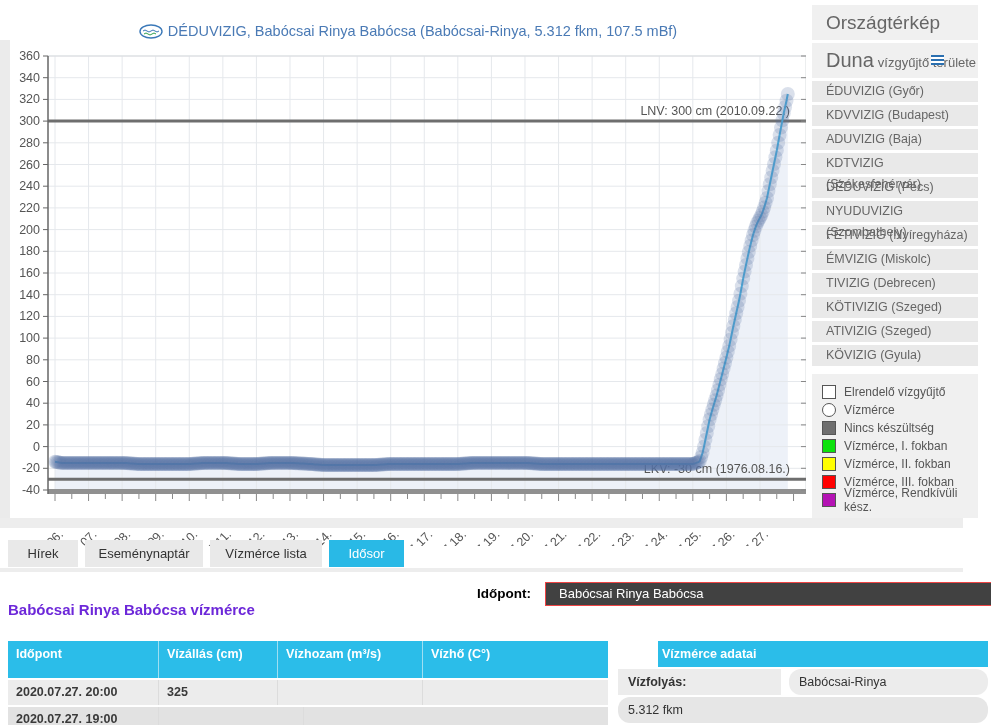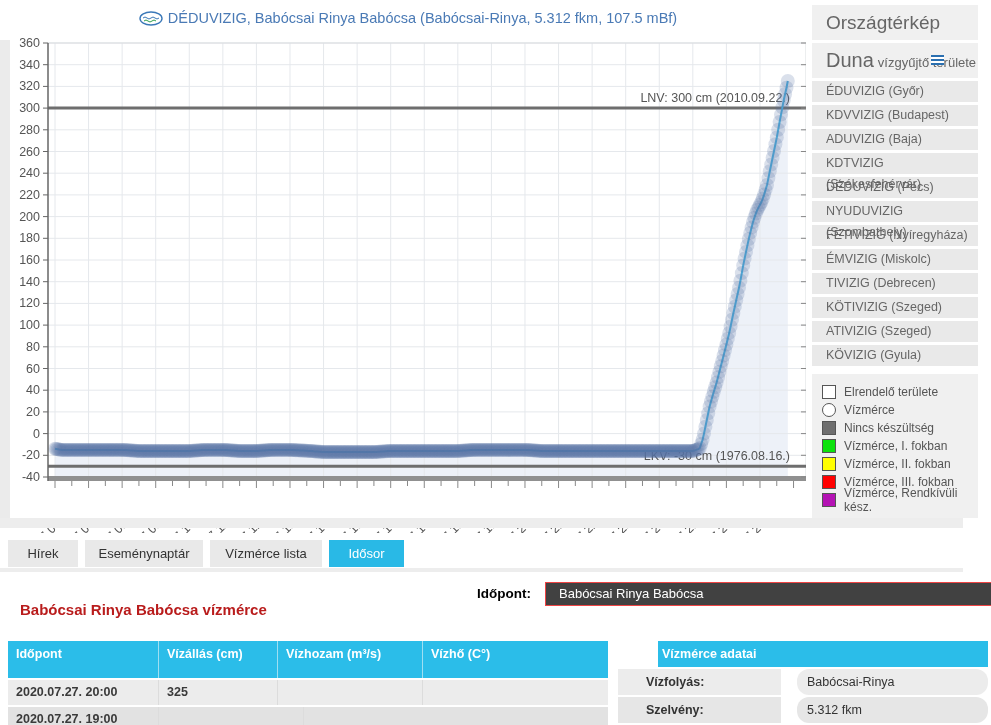--- a/index.html
+++ b/index.html
@@ -2,21 +2,21 @@
 <html><head>
 <meta charset="utf-8">
 <style>
   html,body{margin:0;padding:0;}
   body{width:991px;height:725px;overflow:hidden;position:relative;background:#ffffff;
        font-family:"Liberation Sans","DejaVu Sans",sans-serif;}
   .abs{position:absolute;}
   
   .gutter{left:0;top:40px;width:10px;height:487px;background:#ebebeb;}
   
-  .chart-panel{left:10px;top:0;width:796px;height:533px;background:#fff;}
+  .chart-panel{left:10px;top:13px;width:796px;height:533px;background:#fff;}
   .chart-title-row{position:absolute;left:0;top:10px;width:100%;text-align:center;
       color:#4a7ab5;font-size:14.5px;white-space:nowrap;}
   .chart-title-row svg{vertical-align:-3px;margin-right:5px;}
   .chart-svg{position:absolute;left:0;top:35px;}
   
   .sidebar{left:812px;top:5px;width:166px;}
   .sb-header{background:#f0f0f0;color:#666;padding:0 0 0 14px;margin-bottom:3px;}
   .sb-header.h1{height:35px;line-height:35px;font-size:19px;}
   .sb-header.h2{height:35px;line-height:35px;font-size:13px;position:relative;}
   .sb-header.h2 b{font-size:20px;font-weight:normal;margin-right:4px;}
@@ -40,37 +40,37 @@
   
   .sel-label{left:477px;top:582px;width:64px;height:24px;line-height:24px;
       font-weight:bold;font-size:13.5px;color:#000;}
   .dropdown{left:545px;top:582px;width:512px;height:24px;background:#414141;
       border:1px solid #ef4444;box-sizing:border-box;color:#fff;font-size:13px;
       line-height:22px;padding-left:13px;cursor:pointer;}
   .dd-btn{position:absolute;right:0;top:0;width:19px;height:22px;background:#cfcfcf;
       border-left:1px solid #1a1a1a;}
   .dd-btn span{position:absolute;left:5px;top:6px;width:7px;height:7px;
       border-right:1.5px solid #333;border-bottom:1.5px solid #333;transform:rotate(45deg);}
-  .heading{left:8px;top:601px;font-size:15px;font-weight:bold;color:#b91c1c;margin-left:12px;}
+  .heading{left:8px;top:601px;font-size:15px;font-weight:bold;color:#6d28d9;}
   .tbl{position:absolute;}
   .tbl .hd{background:#2bbde9;color:#fff;font-weight:bold;font-size:12.5px;}
   .tbl .hd div, .tbl .cell{height:37px;line-height:26px;padding-left:8px;box-sizing:border-box;}
   .row{display:flex;}
   .lt{left:8px;top:641px;width:600px;}
   .lt .row{margin-bottom:2px;}
   .lt .cell{height:25px;line-height:25px;font-weight:bold;color:#3a3a3a;font-size:12.5px;}
   .lt .r0{background:#ececec;} .lt .r1{background:#e2e2e2;}
   .lt .c0{width:150px;} .lt .c1{width:119px;} .lt .c2{width:145px;} .lt .c3{width:186px;}
   .lt .hd .c1,.lt .hd .c2,.lt .hd .c3{border-left:1px solid #9fdff2;}
   .lt .r0 .c1,.lt .r0 .c2,.lt .r0 .c3,.lt .r1 .c1,.lt .r1 .c2,.lt .r1 .c3{border-left:1px solid #dcdcdc;}
   .rt{left:618px;top:641px;width:370px;}
   .rt .hd{height:26px;line-height:26px;padding-left:4px;font-size:12.5px;margin-left:40px;}
   .rt .row{margin-top:2px;}
   .rt .lab{width:163px;background:#ececec;font-weight:bold;color:#333;font-size:12.5px;
-      height:26px;line-height:26px;padding-left:28px;box-sizing:border-box;margin-right:16px;}
+      height:26px;line-height:26px;padding-left:10px;box-sizing:border-box;margin-right:8px;}
   .rt .val{flex:1;background:#ececec;color:#333;font-size:12.5px;height:26px;
       line-height:26px;padding-left:10px;border-radius:12px;}
   .rt .alt .lab,.rt .alt .val{background:#e6e6e6;}
   .sliver{height:3px;background:#ececec;}
 </style>
 </head>
 <body>
 
 <div class="abs gutter"></div>
 
@@ -828,21 +828,21 @@
       <div class="sb-item">TIVIZIG (Debrecen)</div>
       <div class="sb-item">KÖTIVIZIG (Szeged)</div>
       <div class="sb-item">ATIVIZIG (Szeged)</div>
       <div class="sb-item">KÖVIZIG (Gyula)</div>
     </div>
 </div>
 
 <div class="abs legend">
     <div class="lg-row">
       <span class="lg-sw"></span>
-      <span>Elrendelő területe</span>
+      <span>Elrendelő vízgyűjtő</span>
     </div>
     <div class="lg-row">
       <span class="lg-sw circle"></span>
       <span>Vízmérce</span>
     </div>
     <div class="lg-row">
       <span class="lg-sw" style="background: rgb(110, 110, 110);"></span>
       <span>Nincs készültség</span>
     </div>
     <div class="lg-row">
@@ -904,16 +904,15 @@
     <div class="sliver"></div>
   </div>
 
 <div class="abs tbl rt">
     <div class="hd">Vízmérce adatai</div>
     <div class="row">
       <div class="lab">Vízfolyás:</div>
       <div class="val">Babócsai-Rinya</div>
     </div>
     <div class="row alt">
-      <div class="lab">Szelvény:</div>
       <div class="val">5.312 fkm</div>
     </div>
   </div>
 
 </body></html>

